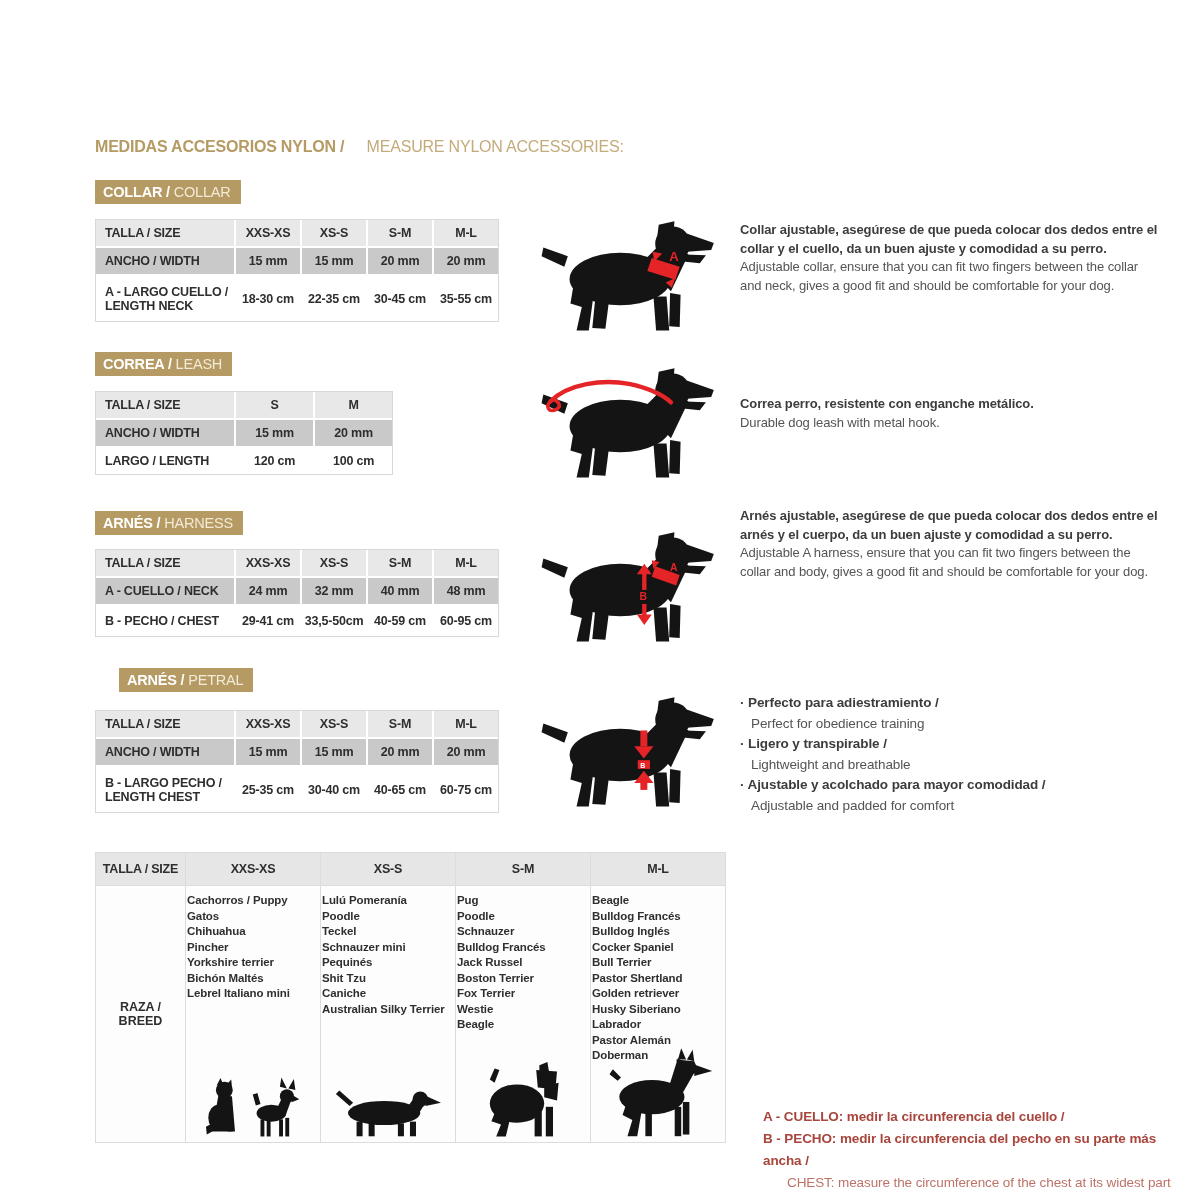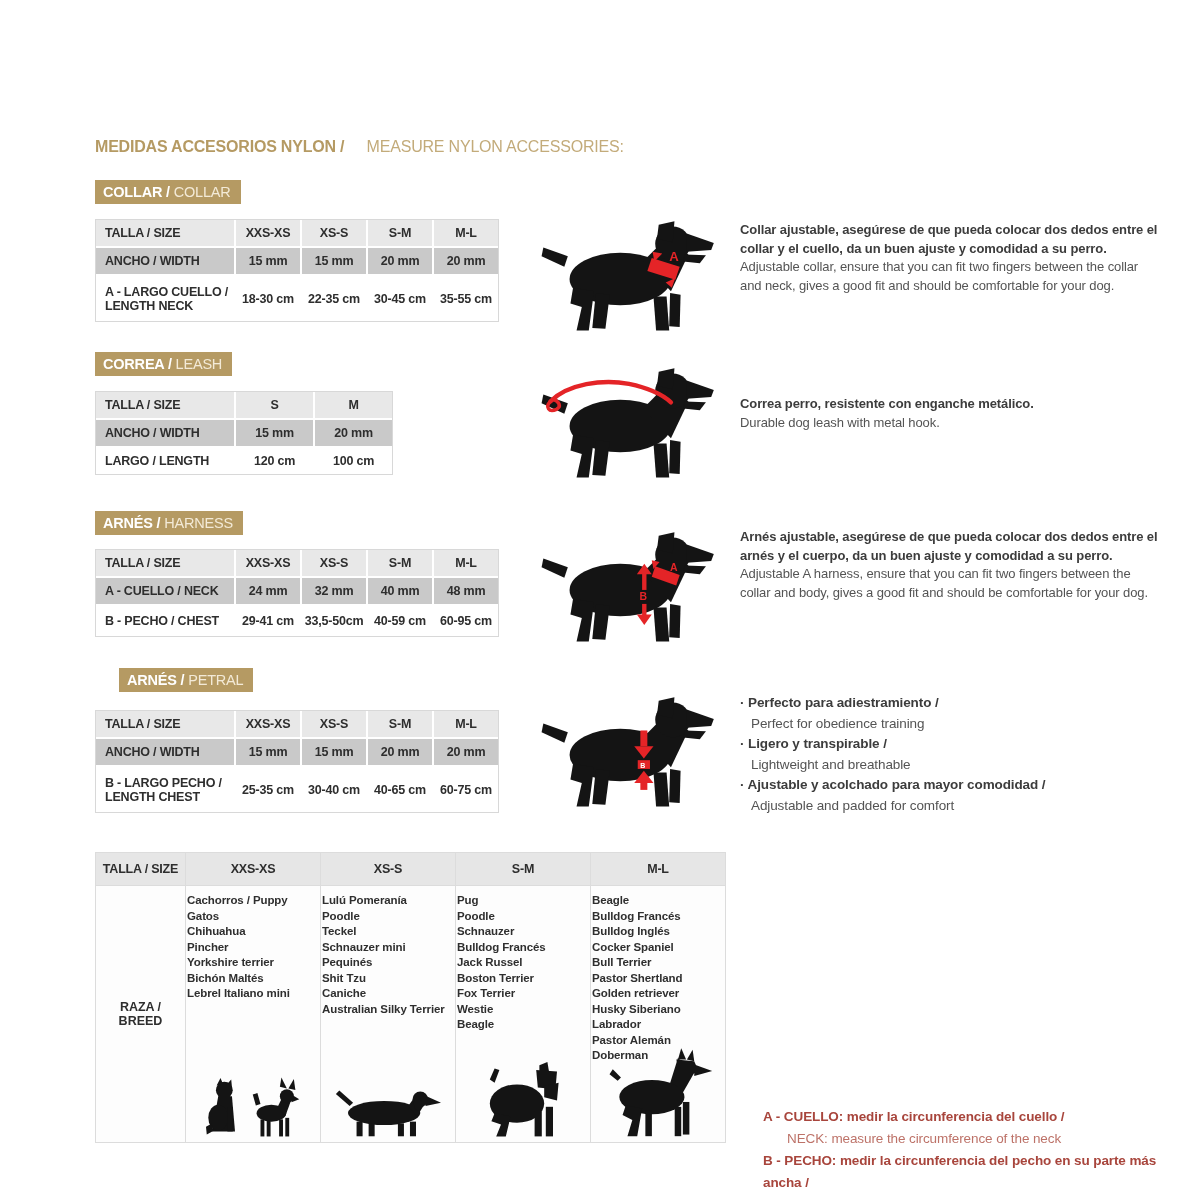--- a/index.html
+++ b/index.html
@@ -211,21 +211,21 @@
     <polygon class="red" points="130,45 158,55 154,67 126,57"></polygon>
     <polygon class="red" points="126,38 135,40 128,48"></polygon>
     <text class="mark" x="147" y="50" font-size="12">A</text>
     <rect class="red" x="115" y="50" width="5" height="22"></rect>
     <rect class="red" x="115" y="88" width="5" height="14"></rect>
     <polygon class="red" points="109,54 126,54 117.5,42"></polygon>
     <polygon class="red" points="109,100 126,100 117.5,112"></polygon>
     <text class="mark" x="112" y="84" font-size="12">B</text>
   </svg>
 
-  <div class="abs desc" style="left:740px;top:528px;">
+  <div class="abs desc" style="left:740px;top:507px;">
     <div class="es">Arnés ajustable, asegúrese de que pueda colocar dos dedos entre el arnés y el cuerpo, da un buen ajuste y comodidad a su perro.</div>
     <div class="en">Adjustable A harness, ensure that you can fit two fingers between the collar and body, gives a good fit and should be comfortable for your dog.</div>
   </div>
 
   <div class="abs" style="left:95px;top:668px;padding-left:24px;">
     <div class="badge">
       <span class="es">ARNÉS /</span><span class="en"> PETRAL</span>
     </div>
   </div>
 
@@ -405,18 +405,17 @@
             <rect class="sil" x="52" y="76" width="8" height="32"></rect>
           </svg>
         </div>
       </td>
     </tr>
   </tbody>
     </table>
 
   <div class="abs notes" style="left:763px;top:1106px;">
     <div class="es">A - CUELLO: medir la circunferencia del cuello /</div>
-    <div class="en">NECK: measure the circumference of the neck</div>
     <div class="es">B - PECHO: medir la circunferencia del pecho en su parte más ancha /</div>
     <div class="en">CHEST: measure the circumference of the chest at its widest part</div>
   </div>
 
 </div>
 
 </body></html>

